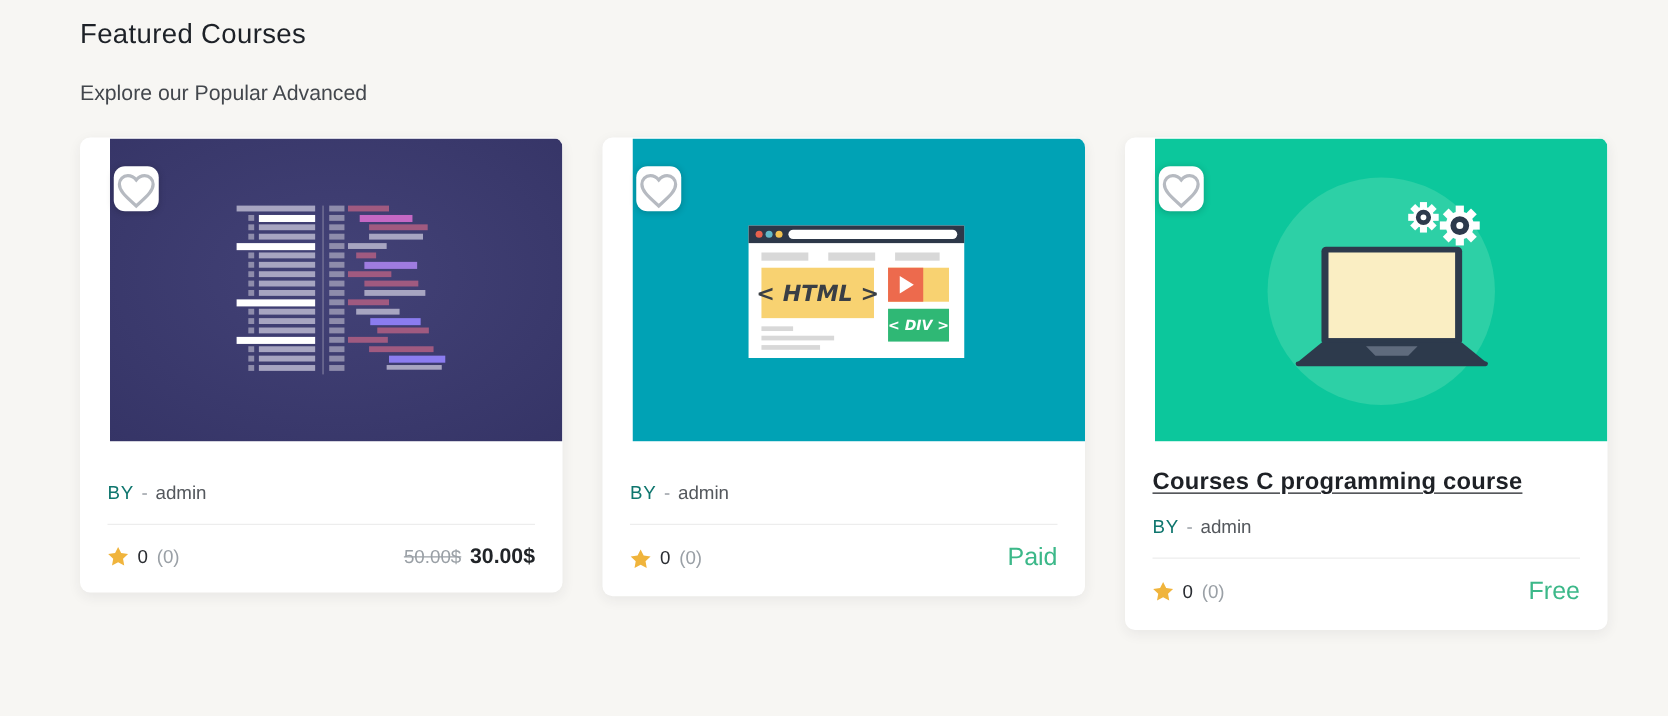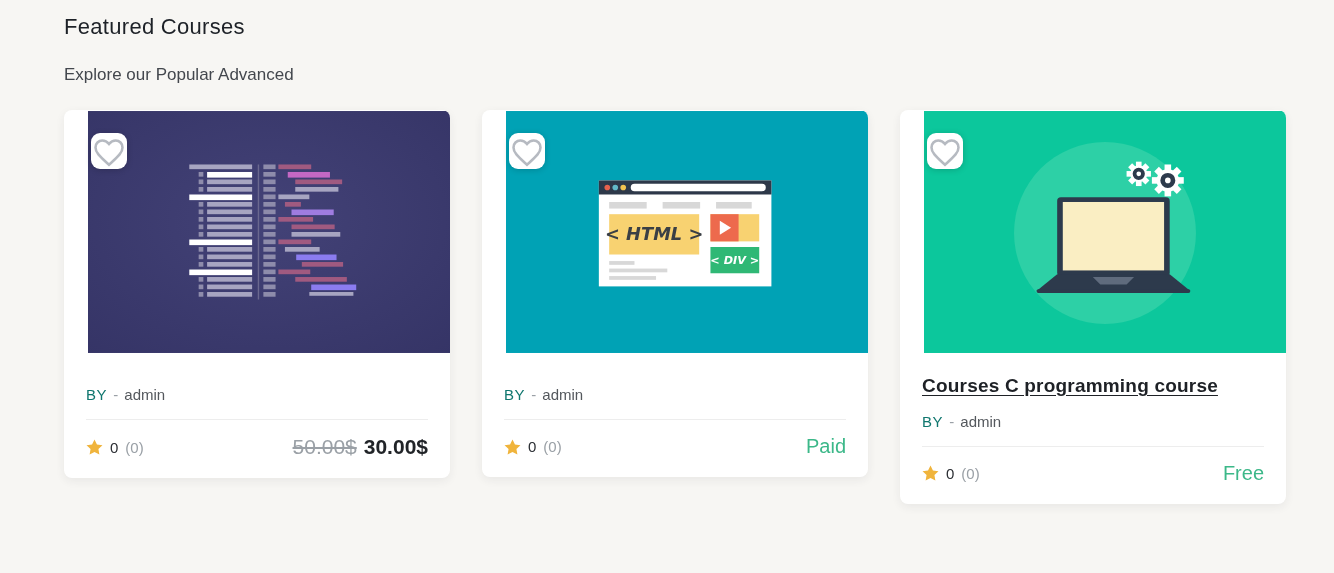--- a/index.html
+++ b/index.html
@@ -38,22 +38,22 @@
   .by-sep{color:#9aa0a6;margin:0 2px;}
   .by-author{color:#54585d;text-align:center;}
   .card-footer{
     margin-top:16px;border-top:1px solid #ededed;
     padding:15px 0 19px 0;display:flex;justify-content:space-between;align-items:center;
   }
   .rating{display:flex;align-items:center;gap:7px;font-size:15px;}
   .rating-value{color:#2b2e33;}
   .rating-count{color:#9aa0a6;}
   .price-group{display:flex;align-items:baseline;gap:7px;}
-  .price-old{color:#9aa0a6;font-size:21px;text-decoration:line-through;}
-  .price-new{color:#212428;font-size:21px;font-weight:600;}
+  .price-old{color:#9aa0a6;font-size:15px;text-decoration:line-through;}
+  .price-new{color:#212428;font-size:17px;font-weight:600;}
   .badge{font-size:20px;color:#3cb889;}
   .illu-label{font-style:italic;font-weight:bold;font-family:"DejaVu Sans",sans-serif;}
 </style>
 </head>
 <body>
 
 <div class="container">
   <h1 class="page-title">Featured Courses</h1>
   <div class="page-subtitle">Explore our Popular Advanced</div>
 

